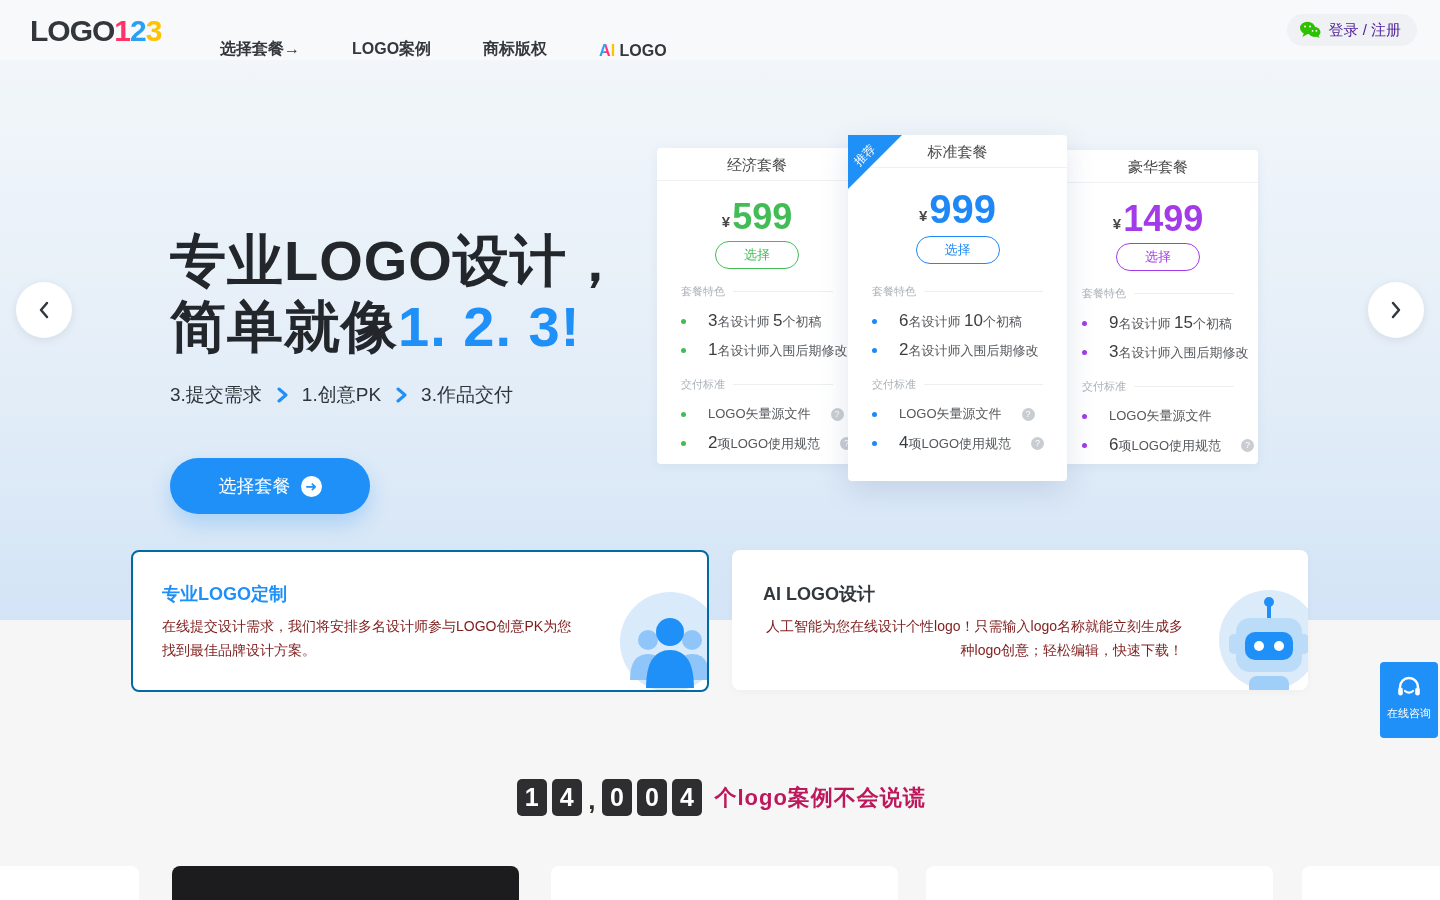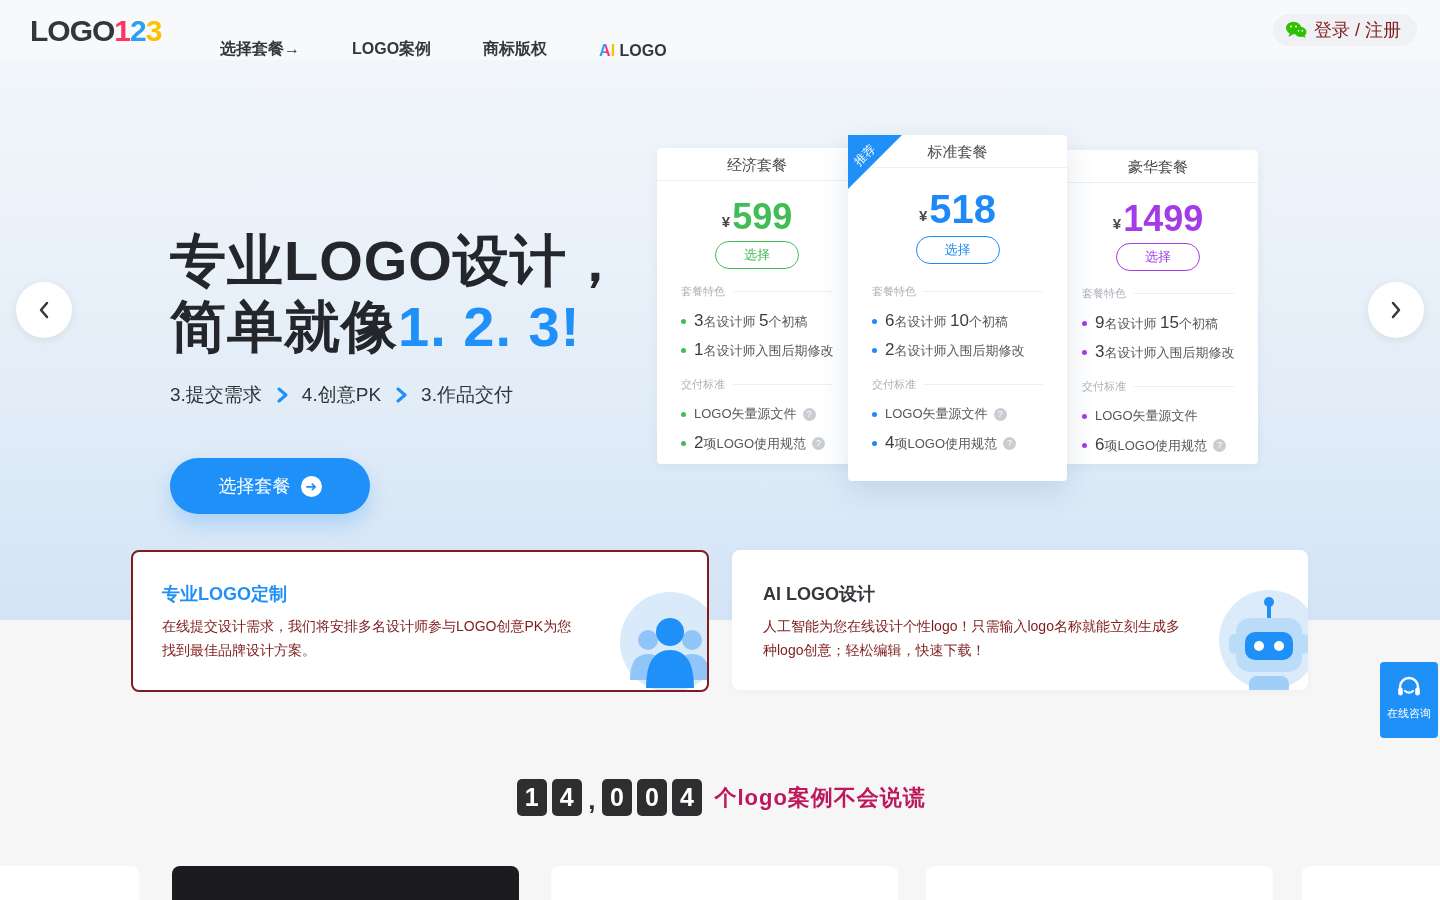--- a/index.html
+++ b/index.html
@@ -12,21 +12,21 @@
   .logo { position:absolute; left:30px; top:14px; font-size:30px; font-weight:800; letter-spacing:-1px; cursor:pointer; }
   .logo .word { color:#32373C; }
   .logo .d1 { color:#FF3366; }
   .logo .d2 { color:#2BA0F2; }
   .logo .d3 { color:#FFC200; }
   .nav { position:absolute; left:220px; top:0; height:60px; display:flex; align-items:flex-end; gap:52px; }
   .nav-item { font-size:16px; font-weight:700; color:#33383D; cursor:pointer; white-space:nowrap; }
   .nav-item .ai-a { background:linear-gradient(100deg,#2BA0F2 46%,#FF2D7A 54%); -webkit-background-clip:text; background-clip:text; color:#FF2D7A; -webkit-text-fill-color:transparent; }
   .nav-item .ai-i { color:#FFC200; -webkit-text-fill-color:#FFC200; }
   .login-pill { position:absolute; right:23px; top:14px; height:32px; padding:0 16px 0 12px; border-radius:16px; background:#EFF1F4; display:flex; align-items:center; gap:7px; cursor:pointer; }
-  .login-pill span { font-size:18px; color:#7f1d1d; }
+  .login-pill span { font-size:15px; color:#4c1d95; }
 
   
   .hero { position:absolute; top:60px; left:0; width:1440px; height:560px; background:linear-gradient(180deg,#F2F6FA 0%,#E4EEF8 55%,#D3E4F6 100%); }
   .hero-title { position:absolute; left:170px; top:168px; font-size:56px; line-height:66px; font-weight:800; color:#23272B; letter-spacing:1px; }
   .hero-title .accent { color:#1E90F7; }
   .steps { position:absolute; left:170px; top:322px; display:flex; align-items:center; gap:14px; }
   .step { font-size:19px; color:#2F3439; }
   .step-sep { display:flex; align-items:center; }
   .cta { position:absolute; left:170px; top:398px; width:200px; height:56px; border:none; border-radius:28px; background:#1E90F7; color:#fff; font-size:18px; font-family:inherit; display:flex; align-items:center; justify-content:center; gap:10px; cursor:pointer; box-shadow:0 10px 20px rgba(30,144,247,.25); }
   .cta-circle { width:21px; height:21px; border-radius:50%; background:#fff; color:#1E90F7; font-size:14px; font-weight:700; line-height:21px; text-align:center; }
@@ -45,41 +45,41 @@
   .plan-select { display:block; margin:6px auto 0; width:84px; height:28px; border-radius:14px; background:#fff; font-size:13px; font-family:inherit; cursor:pointer; }
   .plan-2 .plan-select { margin-top:8px; }
   .t-green  .val, .t-green  .plan-select { color:#42BD56; } .t-green  .plan-select { border:1px solid #42BD56; }
   .t-blue   .val, .t-blue   .plan-select { color:#1E88F7; } .t-blue   .plan-select { border:1px solid #1E88F7; }
   .t-purple .val, .t-purple .plan-select { color:#A43BE8; } .t-purple .plan-select { border:1px solid #A43BE8; }
   .sec-label { display:flex; align-items:center; margin:15px 24px 0; }
   .plan-2 .sec-label.first { margin-top:20px; }
   .sec-label.second { margin-top:17px; }
   .sec-label span { font-size:11px; color:#ADB3BA; white-space:nowrap; }
   .sec-label i { flex:1; border-top:1px solid #ECEEF0; margin-left:8px; }
-  .feat-row { display:flex; align-items:center; margin:12px 24px 0; height:20px; }
+  .feat-row { display:flex; align-items:center; margin:12px 24px 0; height:20px;gap:14px; }
   .feat-row + .feat-row { margin-top:9px; }
   .dot { width:5px; height:5px; border-radius:50%; margin-right:8px; flex:none; }
   .t-green .dot { background:#42BD56; } .t-blue .dot { background:#1E88F7; } .t-purple .dot { background:#A43BE8; }
   .feat-text { font-size:13px; color:#55585C; white-space:nowrap; }
   .feat-text .num { font-size:17px; color:#3A3D41; font-weight:500; }
   .help { width:13px; height:13px; border-radius:50%; background:#C9CDD2; color:#fff; font-size:9px; line-height:13px; text-align:center; margin-left:6px; flex:none; cursor:pointer; }
   .ribbon { position:absolute; top:0; left:0; width:0; height:0; border-top:54px solid #1E90F7; border-right:54px solid transparent; }
   .ribbon-label { position:absolute; top:12px; left:5px; transform:rotate(-45deg); color:#fff; font-size:12px; }
 
   
   .arrow { position:absolute; top:282px; width:56px; height:56px; border-radius:50%; background:#fff; box-shadow:0 2px 10px rgba(0,0,0,.08); display:flex; align-items:center; justify-content:center; cursor:pointer; z-index:6; }
   .arrow.left { left:16px; } .arrow.right { left:1368px; }
 
   
   .lower { position:absolute; top:620px; left:0; width:1440px; height:280px; background:#F6F6F6; }
 
   
   .info-card { position:absolute; background:#fff; border-radius:8px; overflow:hidden; cursor:pointer; z-index:10; }
-  .info-card.a { left:131px; top:550px; width:578px; height:142px; border:2px solid #7f1d1d; }
-  .info-card.b { left:732px; top:550px; width:576px; height:140px; box-shadow:0 2px 10px rgba(0,0,0,.03); }
+  .info-card.a { left:131px; top:550px; width:578px; height:142px; border:2px solid #0369a1; }
+  .info-card.b { left:732px; top:550px; width:576px; height:140px; box-shadow:0 2px 10px rgba(0,0,0,.03);text-align:right; }
   .info-title { position:absolute; left:31px; top:32px; font-size:18px; font-weight:700; color:#33383D; }
   .info-card.a .info-title { color:#1E90F7; left:29px; top:30px; }
   .info-body { position:absolute; left:31px; top:64px; width:420px; font-size:14px; line-height:24px; color:#7f1d1d; }
   .info-card.a .info-body { left:29px; top:62px; }
   .icon-circle { position:absolute; left:487px; top:40px; width:100px; height:100px; border-radius:50%; background:#D9EAFB; }
   .info-card.b .icon-circle { background:#DCEBFA; }
 
   
   .counter { position:absolute; top:779px; left:0; width:1440px; display:flex; align-items:center; justify-content:center; }
   .digit-box { width:30px; height:37px; border-radius:5px; background:#2E2E30; color:#fff; font-size:25px; font-weight:700; display:flex; align-items:center; justify-content:center; margin:0 2.5px; }
@@ -109,21 +109,21 @@
       </div>
     </div>
 
     <div class="steps">
       <span class="step">3.提交需求</span>
       <span class="step-sep">
         <svg width="12" height="18" viewBox="0 0 12 18">
             <polyline points="3,3 10,9 3,15" fill="none" stroke="#1E90F7" stroke-width="3" stroke-linecap="round" stroke-linejoin="round"></polyline>
           </svg>
       </span>
-      <span class="step">4.创意PK</span>
+      <span class="step">1.创意PK</span>
       <span class="step-sep">
         <svg width="12" height="18" viewBox="0 0 12 18">
             <polyline points="3,3 10,9 3,15" fill="none" stroke="#1E90F7" stroke-width="3" stroke-linecap="round" stroke-linejoin="round"></polyline>
           </svg>
       </span>
       <span class="step">3.作品交付</span>
     </div>
 
     <button class="cta">
       <span>选择套餐</span>
@@ -162,21 +162,21 @@
           <span class="feat-text"><span class="num">2</span>项LOGO使用规范</span>
           <span class="help">?</span>
         </div>
     </div>
 
     <div class="plan plan-2 t-blue">
       <div class="plan-head">标准套餐</div>
       <div class="ribbon"></div>
       <div class="ribbon-label">推荐</div>
       <div class="plan-price">
-        <span class="cur">¥</span><span class="val">518</span>
+        <span class="cur">¥</span><span class="val">999</span>
       </div>
       <button class="plan-select">选择</button>
       <div class="sec-label first">
           <span>套餐特色</span>
           <i></i>
         </div>
       <div class="feat-row">
           <span class="dot"></span>
           <span class="feat-text"><span class="num">6</span>名设计师 <span class="num">10</span>个初稿</span>
         </div>

